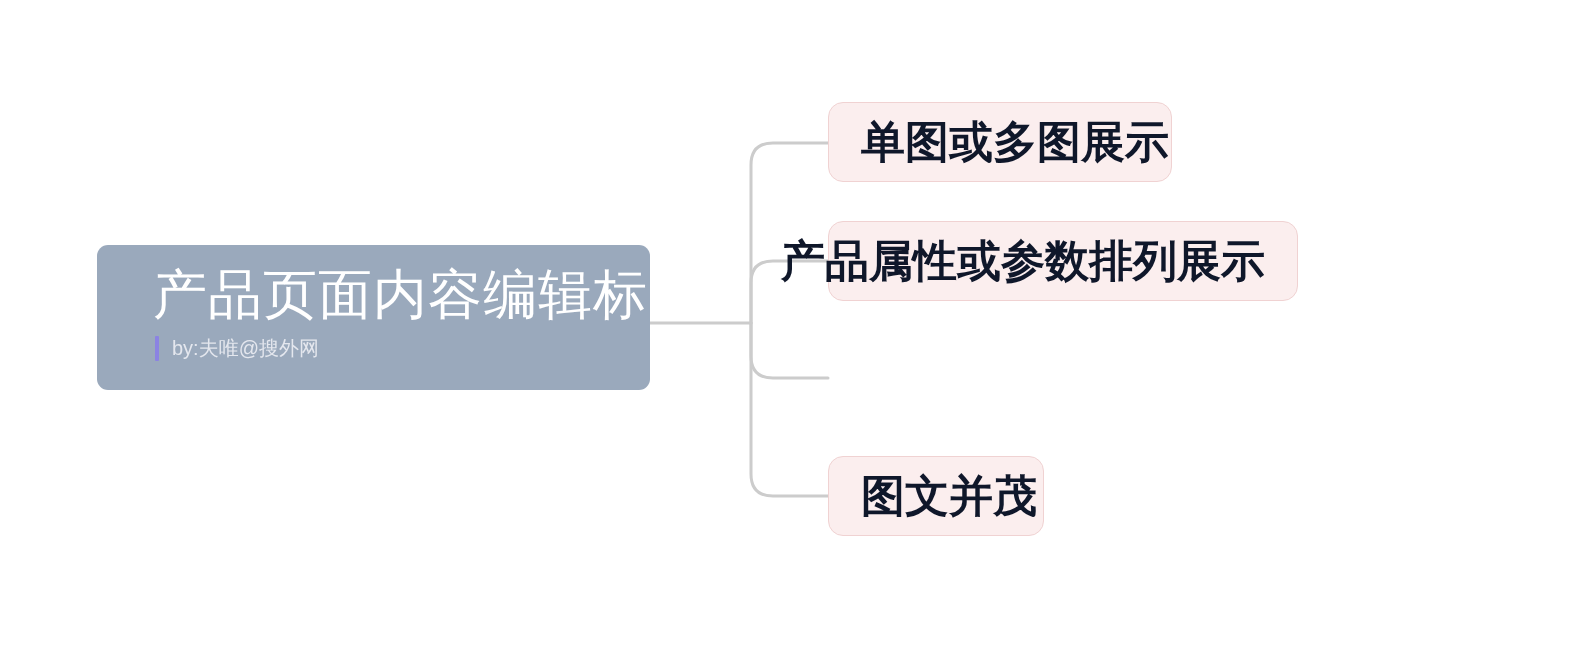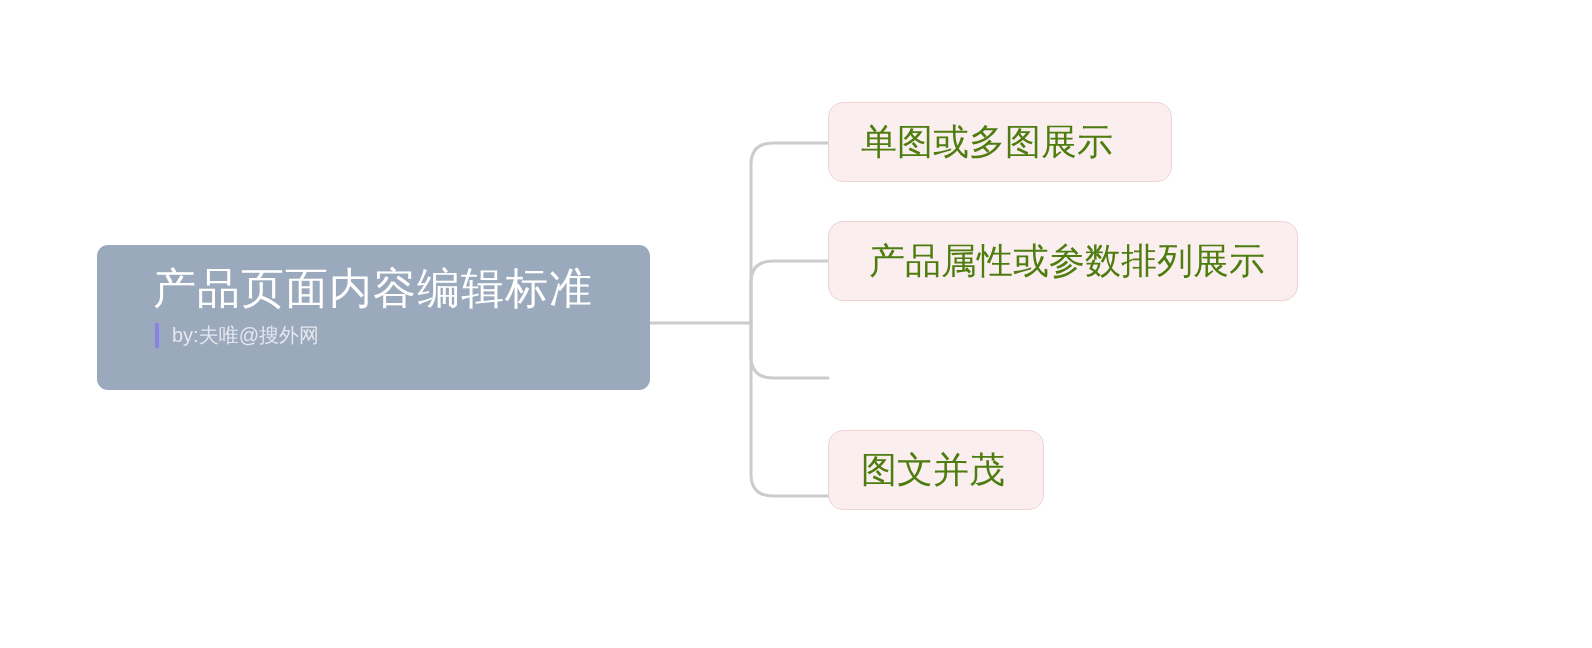--- a/index.html
+++ b/index.html
@@ -38,21 +38,21 @@
     top: 245px;
     width: 553px;
     height: 145px;
     background: #9aa9bc;
     border-radius: 11px;
     box-sizing: border-box;
     padding: 18px 0 0 56px;
   }
   #root-title {
     color: #ffffff;
-    font-size: 43px;
+    font-size: 54px;
     line-height: 1.18;
     letter-spacing: 1px;
     white-space: nowrap;
     font-weight: 400;
   }
   #root-subtitle-row {
     display: flex;
     align-items: center;
     margin-top: 9px;
     margin-left: 2px;
@@ -79,24 +79,24 @@
     background: #fbeeee;
     border: 1.6px solid #f0d2d2;
     border-radius: 15px;
     box-sizing: border-box;
     display: flex;
     align-items: center;
     padding: 0 32px;
     white-space: nowrap;
   }
   .child-label {
-    color: #4d7c0f;
-    font-size: 36px;
+    color: #0f172a;
+    font-size: 44px;
     line-height: 1.2;
-    font-weight: 400;
+    font-weight: 700;
   }
 </style>
 </head>
 <body>
 
 <div id="mindmap-canvas">
 
   <svg id="connector-layer" viewBox="0 0 1592 648" width="1592" height="648" xmlns="http://www.w3.org/2000/svg">
 
     <path d="M 650 323 L 751 323" fill="none" stroke="#cccccc" stroke-width="3" stroke-linecap="butt"></path>
@@ -120,17 +120,17 @@
 
   <div class="child-node" style="left:828px; top:102px; width:344px; height:80px;">
     <span class="child-label">单图或多图展示</span>
   </div>
 
   <div class="child-node" style="left:828px; top:221px; width:470px; height:80px;justify-content:flex-end;">
     <span class="child-label">产品属性或参数排列展示</span>
   </div>
 
 
-  <div class="child-node" style="left:828px; top:430px; width:216px; height:80px;">
+  <div class="child-node" style="left:828px; top:456px; width:216px; height:80px;">
     <span class="child-label">图文并茂</span>
   </div>
 
 </div>
 
 </body></html>

